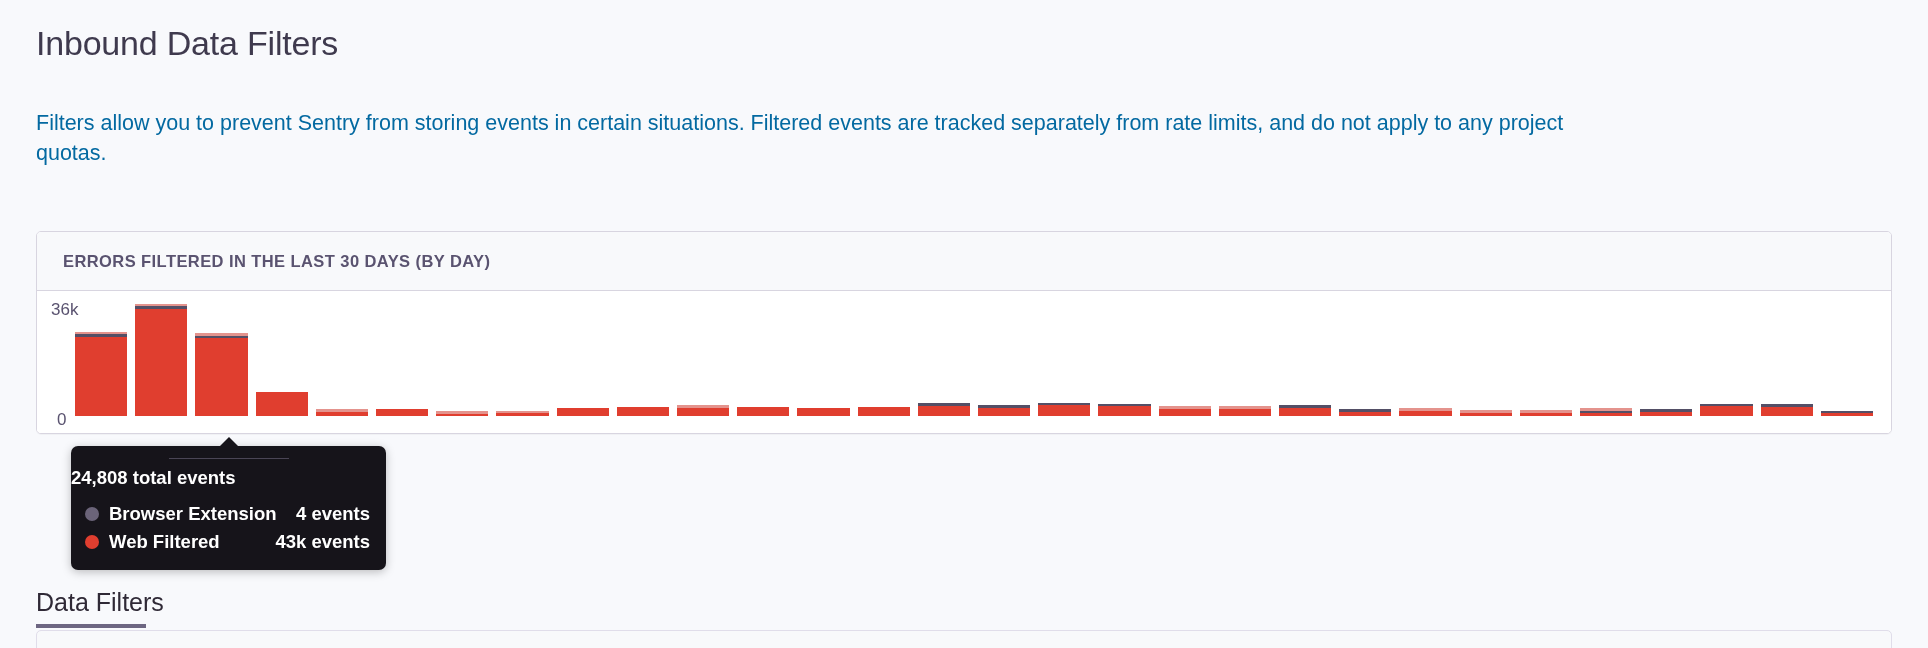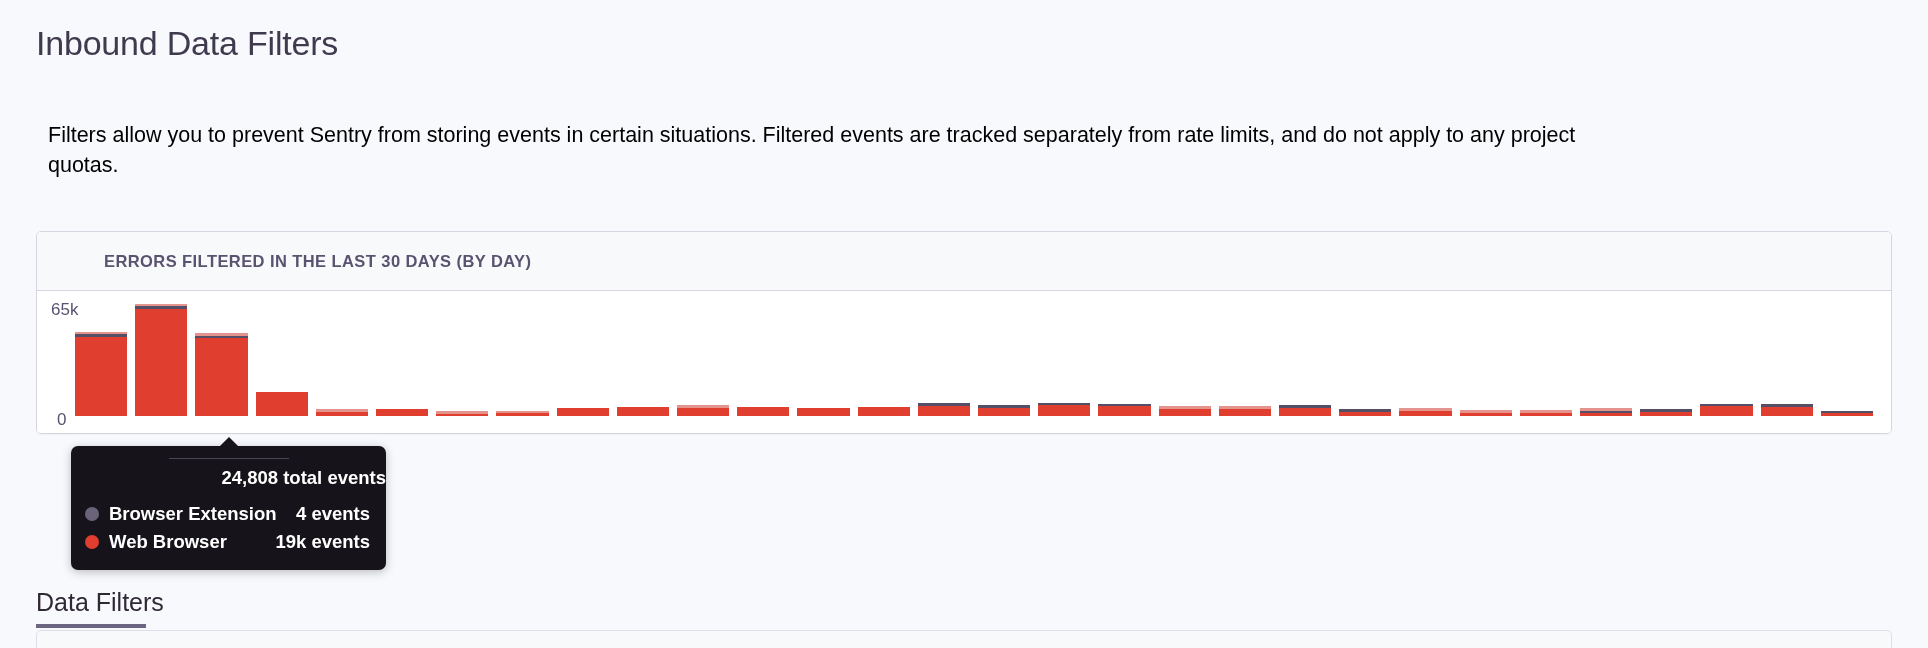--- a/index.html
+++ b/index.html
@@ -19,26 +19,26 @@
   .page-title {
     margin: 0;
     padding-top: 22px;
     font-size: 34px;
     font-weight: 400;
     color: #3f3a4e;
     letter-spacing: -0.2px;
     line-height: 1.25;
   }
   .intro {
-    margin: 12px;
+    margin: 0;
     padding-top: 43px;
     max-width: 1866px;
     font-size: 21.5px;
     line-height: 1.43;
-    color: #000000;
+    color: #0369a1;
     font-weight: 400;
   }
   
   .panel {
     position: absolute;
     left: 36px;
     top: 231px;
     width: 1856px;
     background: #ffffff;
     border: 1px solid #d8d5e0;
@@ -50,21 +50,20 @@
     border-bottom: 1px solid #d8d5e0;
     border-radius: 4px 4px 0 0;
     padding: 20px 26px 19px 26px;
   }
   .panel-header-title {
     font-size: 16.5px;
     font-weight: 700;
     letter-spacing: 0.42px;
     color: #5a5370;
     text-transform: uppercase;
-    margin-left: 41px;
   }
   .panel-body {
     position: relative;
     height: 142px;
     background: #ffffff;
     border-radius: 0 0 4px 4px;
     overflow: hidden;
   }
   .y-label-top {
     position: absolute;
@@ -158,25 +157,24 @@
     letter-spacing: 0.2px;
     padding-bottom: 9px;
   }
   .tt-divider {
     width: 120px;
     height: 1px;
     background: #4a4555;
     margin: 0 auto 8px auto;
   }
   .tt-total {
-    text-align: right;
+    text-align: left;
     font-size: 18.5px;
     font-weight: 700;
     padding-bottom: 11px;
-    padding-left: 33px;
   }
   .tt-row {
     display: flex;
     align-items: center;
     padding: 3px 16px 3px 14px;
     font-size: 18.5px;
     font-weight: 700;
   }
   .tt-dot {
     width: 14px; height: 14px;
@@ -194,21 +192,21 @@
 
   <h1 class="page-title">Inbound Data Filters</h1>
 
   <p class="intro">Filters allow you to prevent Sentry from storing events in certain situations. Filtered events are tracked separately from rate limits, and do not apply to any project quotas.</p>
 
   <div class="panel">
     <div class="panel-header">
       <span class="panel-header-title">ERRORS FILTERED IN THE LAST 30 DAYS (BY DAY)</span>
     </div>
     <div class="panel-body">
-      <div class="y-label-top">65k</div>
+      <div class="y-label-top">36k</div>
       <div class="y-label-zero">0</div>
       <div class="plot" id="plot">
           <div class="bar-slot" title="Day 1">
             <div class="seg" style="background: rgb(228, 147, 141); height: 2.5px;"></div>
             <div class="seg" style="background: rgb(84, 79, 102); height: 2.5px;"></div>
             <div class="seg" style="background: rgb(224, 62, 47); height: 79.22px;"></div>
           </div>
           <div class="bar-slot" title="Day 2">
             <div class="seg" style="background: rgb(228, 147, 141); height: 2.5px;"></div>
             <div class="seg" style="background: rgb(84, 79, 102); height: 2.5px;"></div>
@@ -334,19 +332,19 @@
     <div class="tt-divider"></div>
     <div class="tt-total">24,808 total events</div>
     <div id="tt-rows">
         <div class="tt-row">
           <span class="tt-dot" style="background: rgb(107, 100, 121);"></span>
           <span class="tt-name">Browser Extension</span>
           <span class="tt-count">4 events</span>
         </div>
         <div class="tt-row">
           <span class="tt-dot" style="background: rgb(224, 62, 47);"></span>
-          <span class="tt-name">Web Browser</span>
-          <span class="tt-count">19k events</span>
+          <span class="tt-name">Web Filtered</span>
+          <span class="tt-count">43k events</span>
         </div>
       </div>
   </div>
 
 </div>
 
 </body></html>

